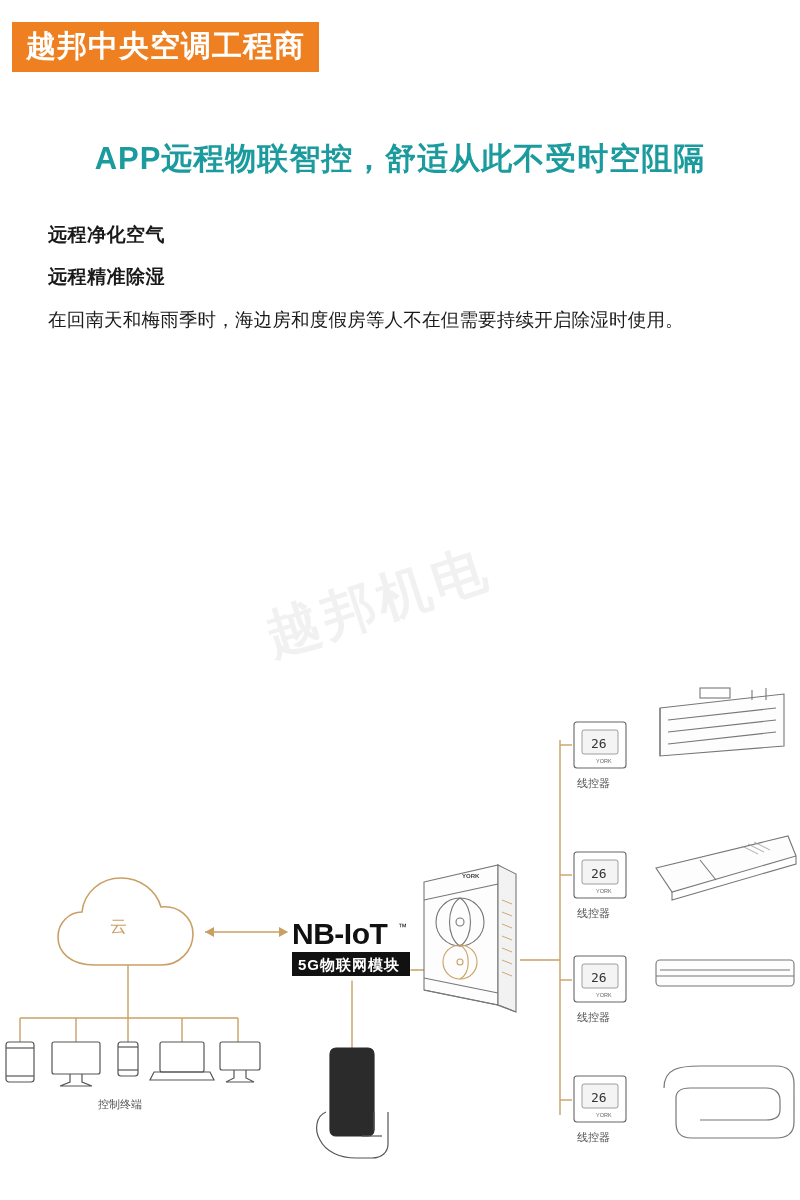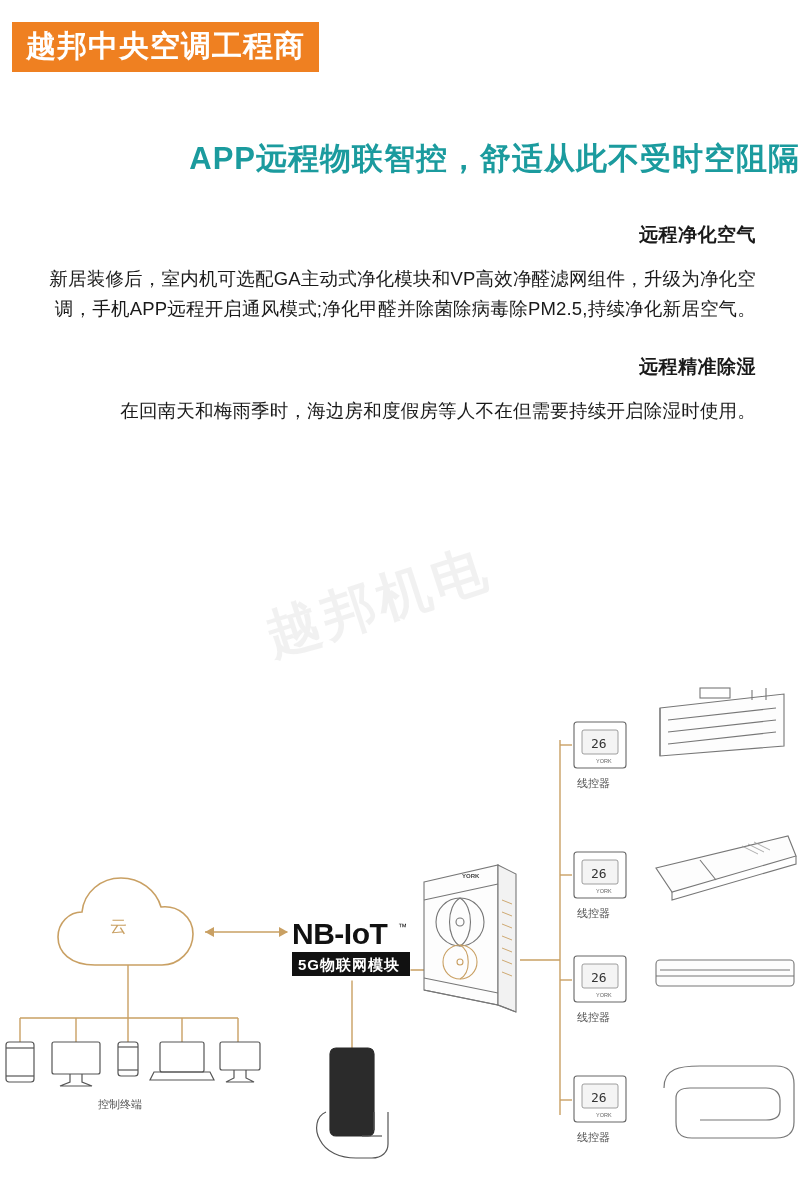--- a/index.html
+++ b/index.html
@@ -30,50 +30,49 @@
     line-height: 1;
     white-space: nowrap;
   }
 
   
   .headline {
     position: absolute;
     left: 0;
     right: 0;
     top: 138px;
-    text-align: right;
+    text-align: center;
     color: #1b9b9e;
     font-size: 31px;
     font-weight: bold;
     letter-spacing: 1px;
   }
 
   
   .content {
     position: absolute;
     left: 48px;
     right: 44px;
     top: 222px;
-    text-align: right;
   }
   .sec-title {
     font-size: 19px;
     font-weight: bold;
     color: #1a1a1a;
     margin: 0 0 16px 0;
     letter-spacing: 0.5px;
   }
   .sec-body {
     font-size: 18.5px;
     line-height: 1.62;
     color: #1a1a1a;
     margin: 0 0 30px 0;
     letter-spacing: 0.2px;
   }
-  .sec-body.last { margin-bottom: 15px; }
+  .sec-body.last { margin-bottom: 15px; font-family: Liberation Serif, serif; }
 
   
   .watermark {
     position: absolute;
     left: 262px;
     top: 566px;
     font-size: 54px;
     font-weight: bold;
     color: rgba(0,0,0,0.055);
     transform: rotate(-18deg);
@@ -135,21 +134,20 @@
 </style>
 </head>
 <body>
 
 <div class="brand-banner">越邦中央空调工程商</div>
 
 <div class="headline">APP远程物联智控，舒适从此不受时空阻隔</div>
 
 <div class="content">
   <h3 class="sec-title">远程净化空气</h3>
-  <p class="sec-body">新居装修后，室内机可选配GA主动式净化模块和VP高效净醛滤网组件，升级为净化空调，手机APP远程开启通风模式;净化甲醛并除菌除病毒除PM2.5,持续净化新居空气。</p>
 
   <h3 class="sec-title">远程精准除湿</h3>
 
   <p class="sec-body last">在回南天和梅雨季时，海边房和度假房等人不在但需要持续开启除湿时使用。</p>
 </div>
 
 <div class="watermark">越邦机电</div>
 
 <div class="diagram">
 <svg width="800" height="540" viewBox="0 0 800 540" xmlns="http://www.w3.org/2000/svg">

